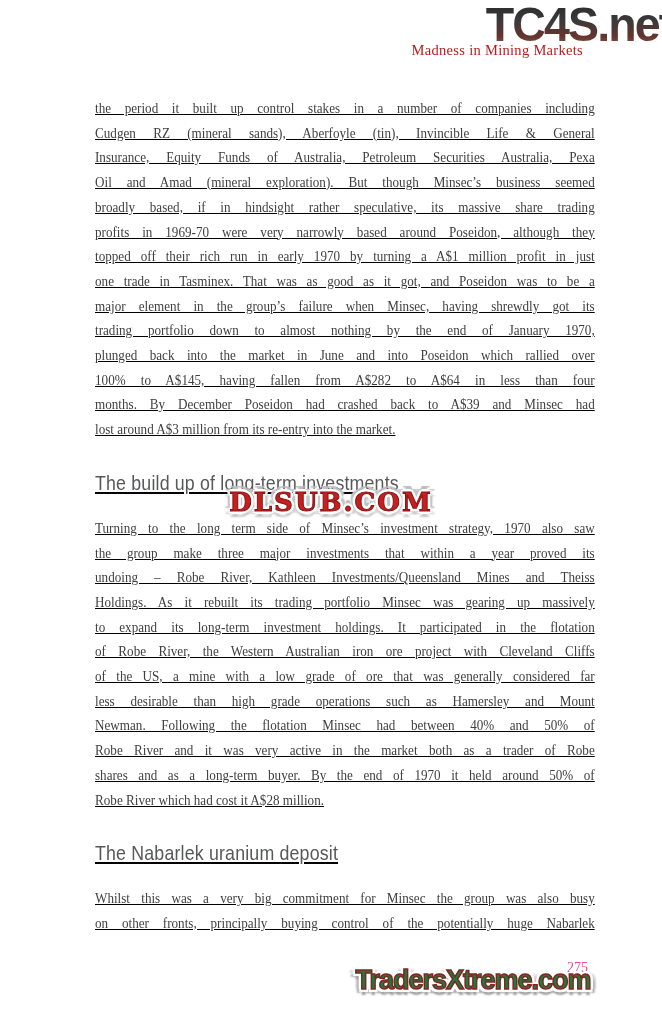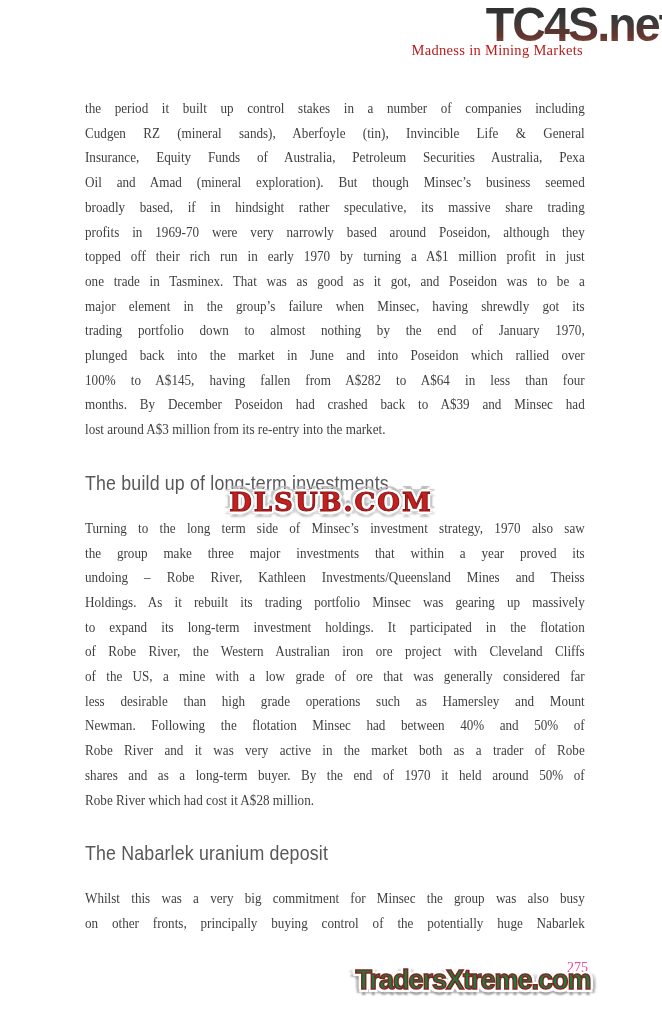--- a/index.html
+++ b/index.html
@@ -26,21 +26,21 @@
     white-space: nowrap;
   }
   .booktitle {
     position: absolute; top: 42px; right: 79px;
     font-family: "Liberation Serif", serif;
     font-size: 14.5px; color: #b91c1c;
     letter-spacing: 0.3px; white-space: nowrap;
   }
 
   
-  .bodycol { position: absolute; left: 85px; top: 96px; width: 500px; }
+  .bodycol { position: absolute; left: 95px; top: 96px; width: 500px; text-decoration: underline; }
   .scalewrap { width: 590px; transform: scaleX(0.847); transform-origin: 0 0; }
 
   .para { font-size: 15.5px; line-height: 24.7px; color: #3f3f3f; }
   .line { text-align: justify; text-align-last: justify; }
   .line.last { text-align-last: left; }
 
   .heading {
     font-family: "Liberation Sans", sans-serif;
     font-weight: 400; font-size: 21px; line-height: 28px;
     color: #57585a; letter-spacing: 0.2px;

